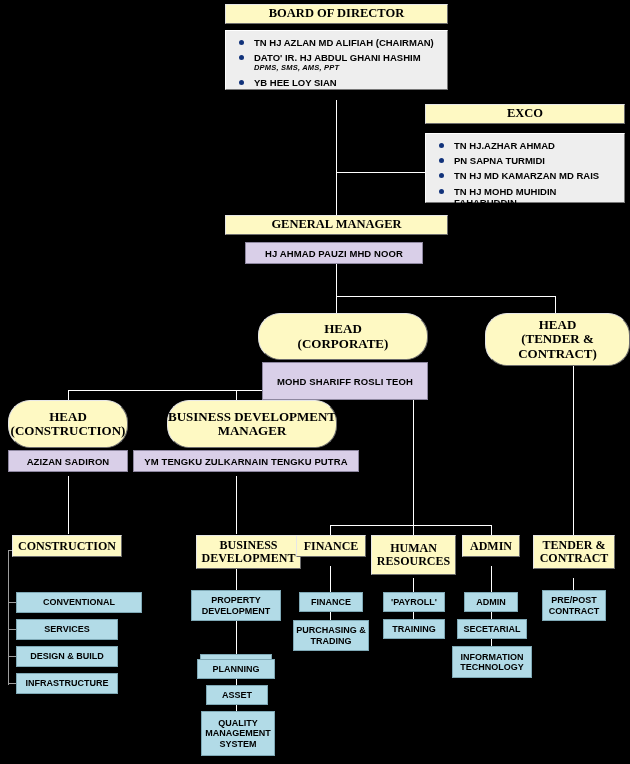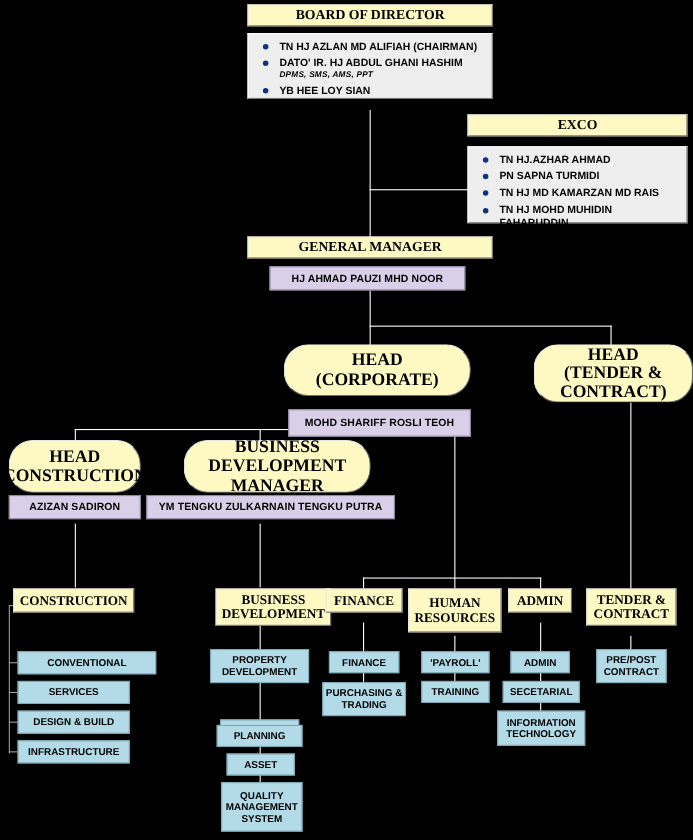--- a/index.html
+++ b/index.html
@@ -87,21 +87,21 @@
   }
 
   
   .ln{position:absolute;background:#ffffff;z-index:1;}
   .ln.h{height:1px;}
   .ln.v{width:1px;}
   .ln.g{background:#9d9d9d;}
 
   
   .fs-title{font-size:12.5px;}
-  .fs-head{font-size:16px;border-radius:22px;}
+  .fs-head{font-size:13px;border-radius:22px;}
   .fs-dept{font-size:12px;}
   .fs-name{font-size:9.5px;}
   .fs-sub{font-size:9px;}
 </style>
 </head>
 <body>
 
 <div id="chart">
 
   <div class="ln v" style="left:336px;top:100px;height:118px;"></div>
@@ -191,21 +191,21 @@
     </ul>
   </div>
 
   <div class="node grey fs-title" style="left:225px;top:215px;width:223px;height:20px;">GENERAL MANAGER</div>
   <div class="node lav fs-name" style="left:245px;top:242px;width:178px;height:22px;">HJ AHMAD PAUZI MHD NOOR</div>
 
   <div class="node grey fs-head" style="left:258px;top:313px;width:170px;height:47px;flex-direction:column;">
     <span>HEAD</span>
     <span>(CORPORATE)</span>
   </div>
-  <div class="node lav fs-name" style="left:262px;top:372px;width:166px;height:25px;">MOHD SHARIFF ROSLI TEOH</div>
+  <div class="node lav fs-name" style="left:262px;top:362px;width:166px;height:38px;">MOHD SHARIFF ROSLI TEOH</div>
 
   <div class="node grey fs-head" style="left:485px;top:313px;width:145px;height:53px;flex-direction:column;">
     <span>HEAD</span>
     <span>(TENDER &amp; CONTRACT)</span>
   </div>
 
   <div class="node grey fs-head" style="left:8px;top:400px;width:120px;height:48px;flex-direction:column;">
     <span>HEAD</span>
     <span>(CONSTRUCTION)</span>
   </div>

